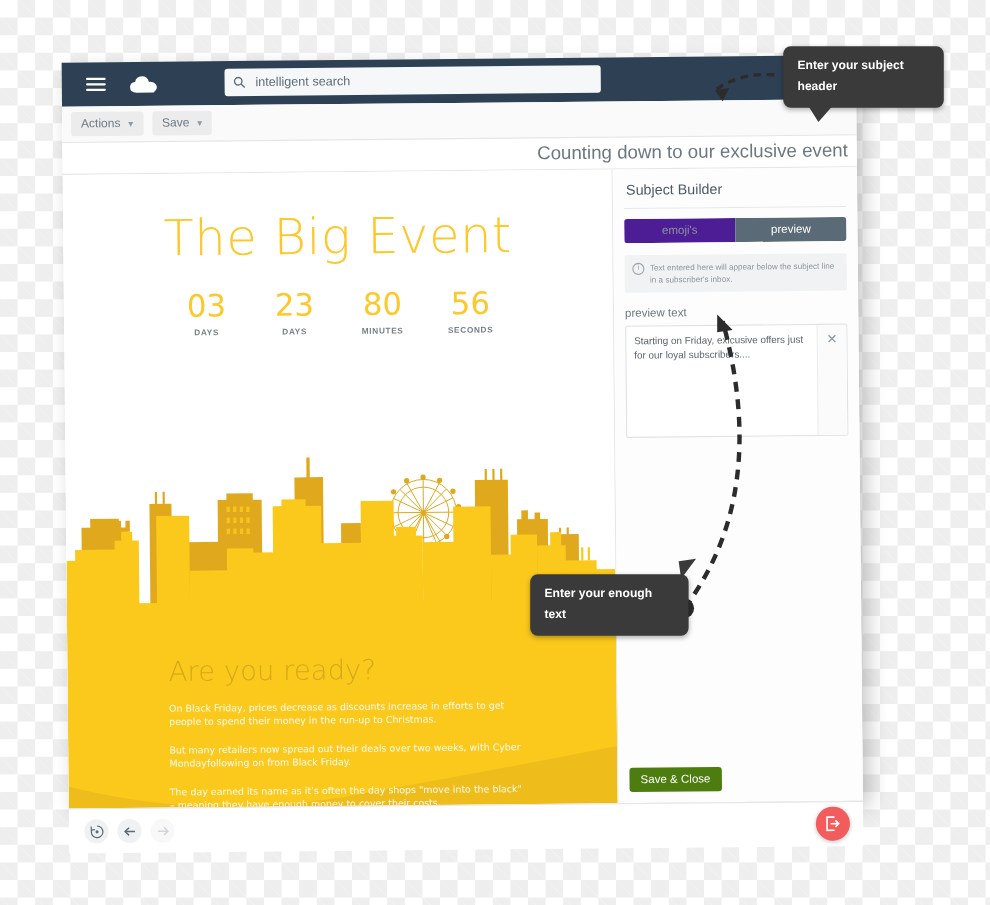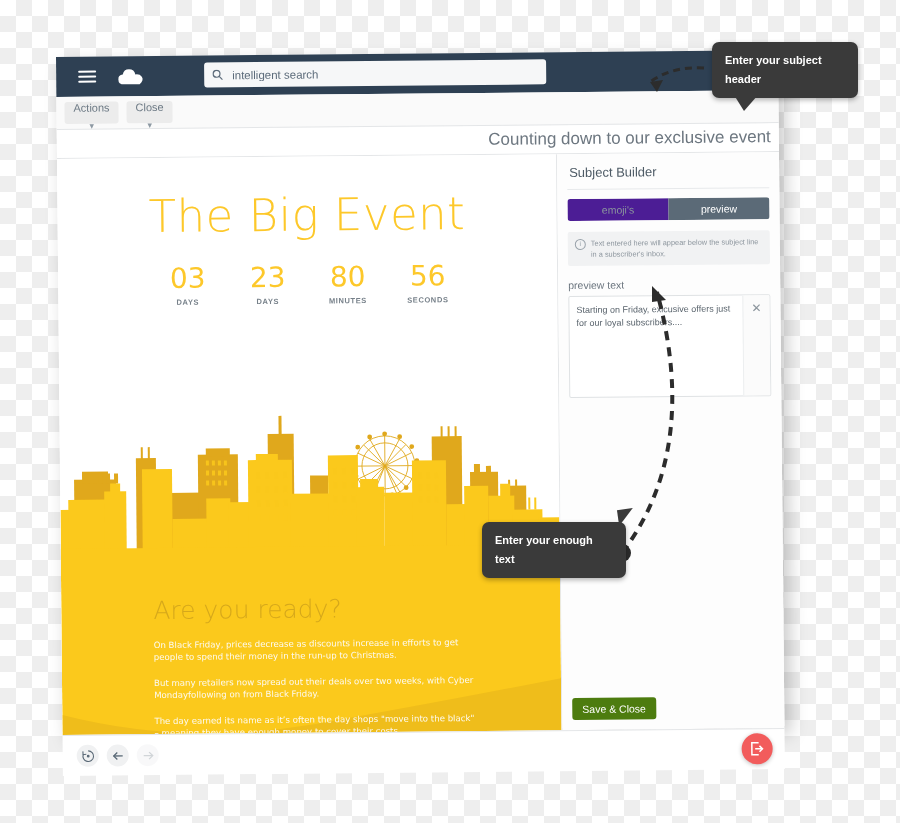--- a/index.html
+++ b/index.html
@@ -79,21 +79,21 @@
     height: 32px; background: #fafafa;
     border-bottom: 1px solid #e4e6e8;
     display: flex; align-items: center; padding-left: 8px;
     position: relative;
   }
   .pill-btn {
     background: #ececec; border: none; border-radius: 3px;
     height: 22px; padding: 0 9px; margin-right: 8px;
     font-family: "Liberation Sans", sans-serif;
     font-size: 11px; color: #6d7a85; cursor: pointer;
-    display: flex; align-items: center; gap: 7px; flex-direction: column;
+    display: flex; align-items: center; gap: 7px;
   }
   .caret { font-size: 9px; color: #8d99a3; }
 
   
   #subject-row {
     height: 28px; background: #ffffff;
     border-bottom: 1px solid #e4e6e8;
     display: flex; align-items: center; justify-content: flex-end;
     padding-right: 8px;
   }
@@ -303,21 +303,21 @@
       <div class="sq-icon"></div>
     </div>
   </div>
 
   <div id="subbar">
     <button class="pill-btn">
       <span>Actions</span>
       <span class="caret">▾</span>
     </button>
     <button class="pill-btn">
-      <span>Close</span>
+      <span>Save</span>
       <span class="caret">▾</span>
     </button>
   </div>
 
   <div id="subject-row">
     <div id="subject-header">Counting down to our exclusive event</div>
   </div>
 
   <div id="work-area">
 

